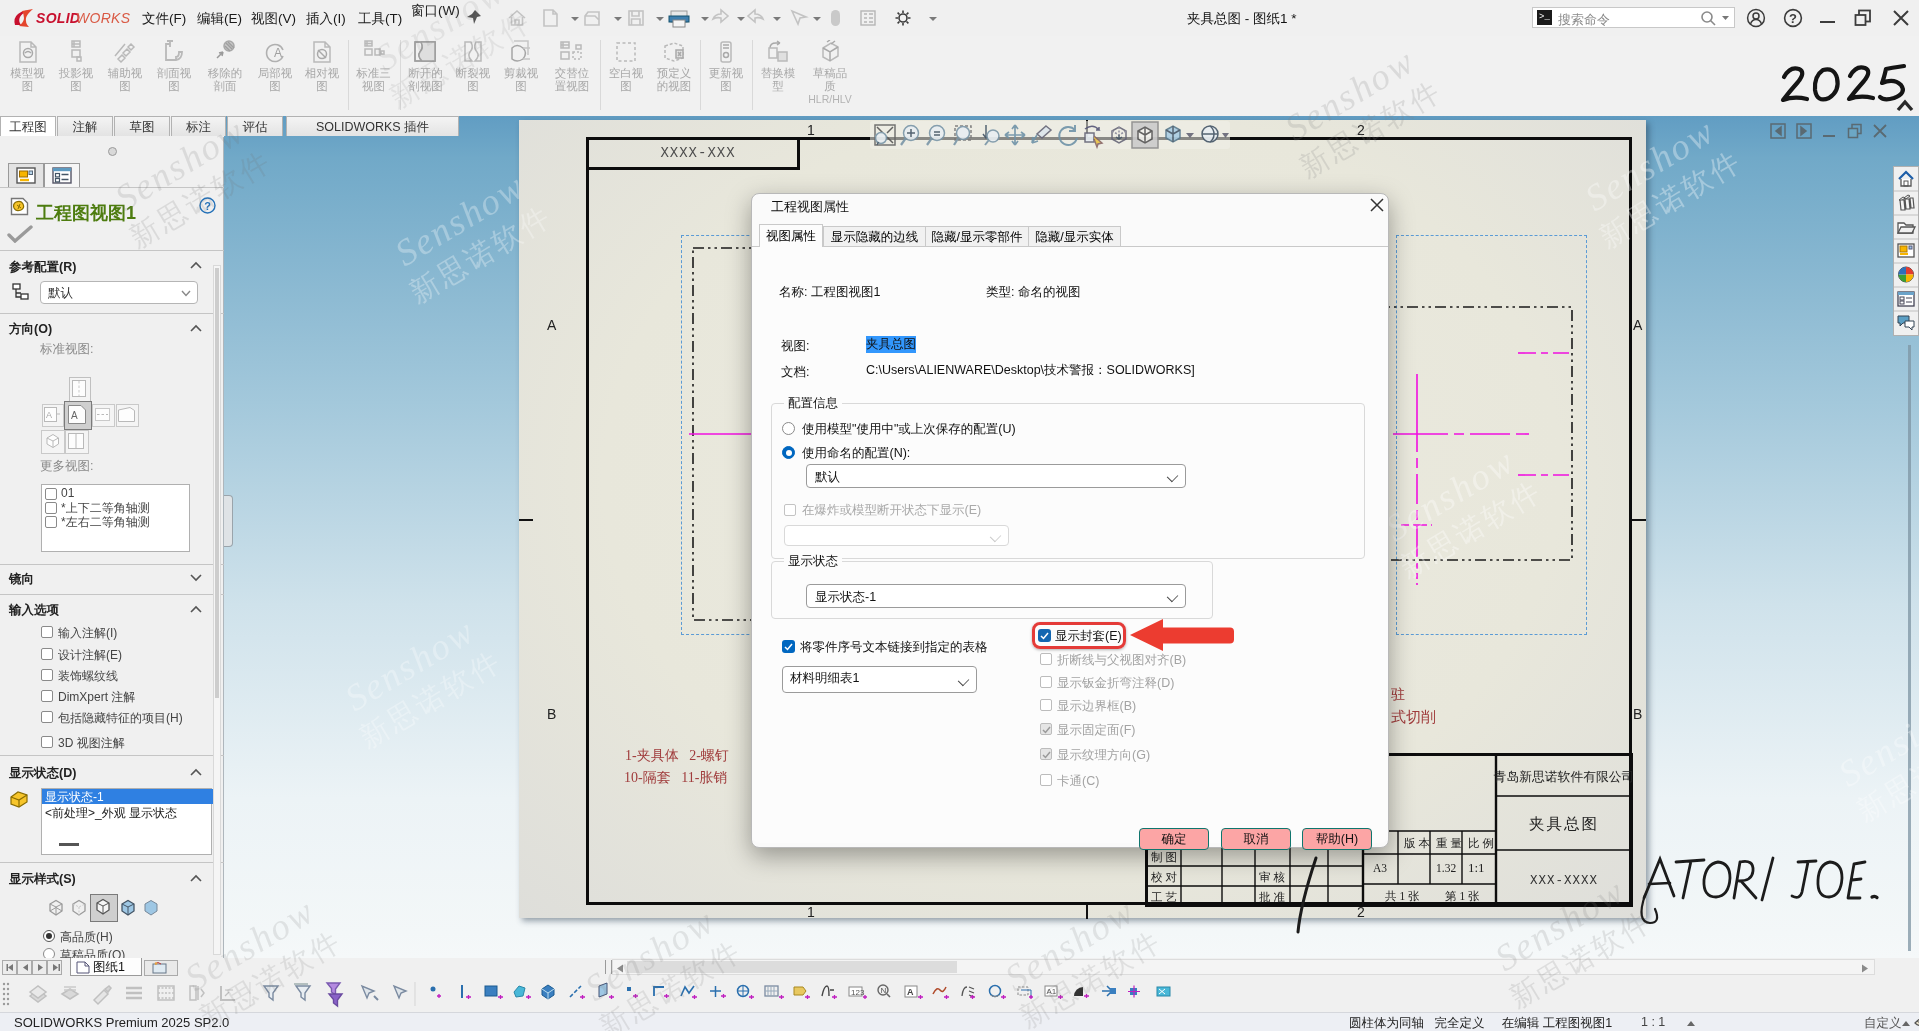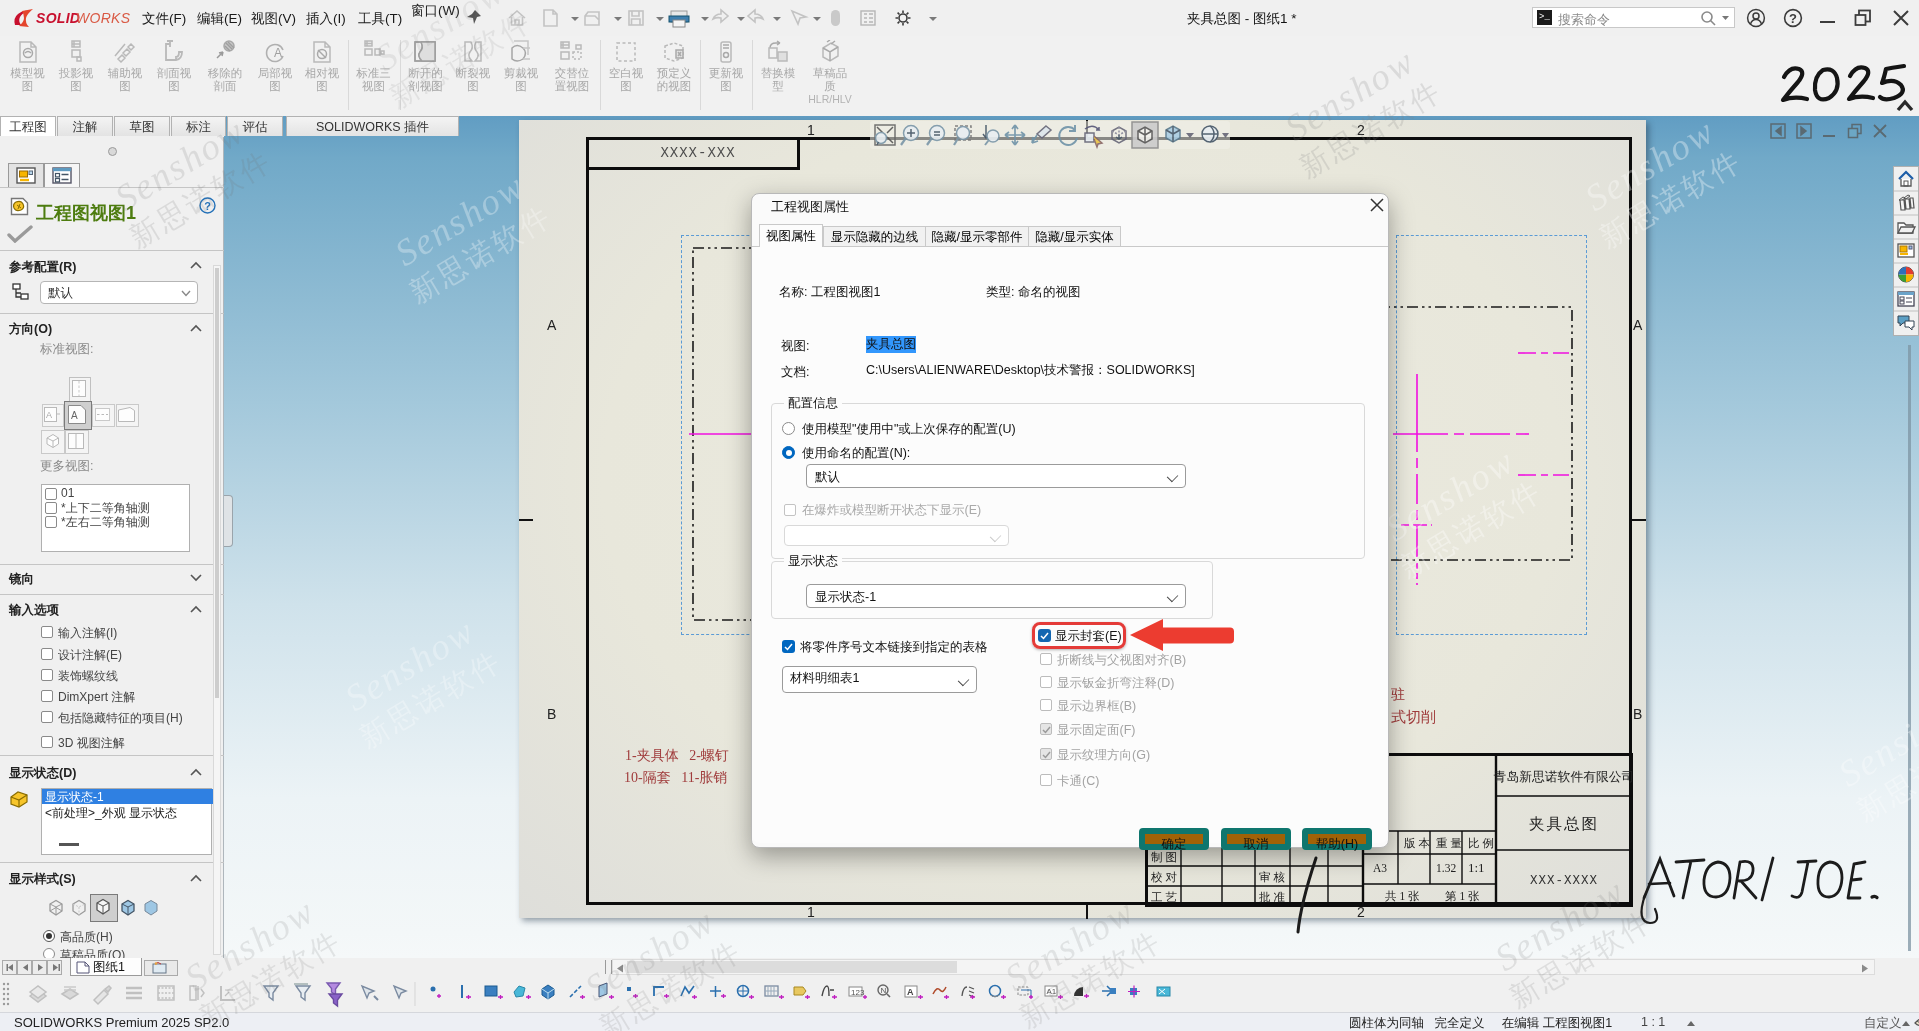--- a/index.html
+++ b/index.html
@@ -32,21 +32,21 @@
   .sepline{position:absolute;left:0;width:224px;height:1px;background:#c5c5c5;}
   .cb{position:absolute;width:12px;height:12px;border:1px solid #8a8a8a;background:#fff;box-sizing:border-box;border-radius:2px;}
   .graytxt{font-size:12px;color:#444;}
   
   #dlg{left:751px;top:193px;width:638px;height:655px;background:#fafafa;border:1px solid #b8b8b8;border-radius:8px;box-shadow:0 8px 24px rgba(0,0,0,.35);box-sizing:border-box;}
   .grp{position:absolute;border:1px solid #d9d9d9;border-radius:4px;}
   .grplbl{position:absolute;top:-9px;left:12px;background:#fcfcfc;padding:0 4px;font-size:12.5px;color:#111;}
   .dtext{font-size:12.5px;color:#111;}
   .combo{position:absolute;background:#fff;border:1px solid #9b9b9b;border-radius:4px;box-sizing:border-box;font-size:12.5px;color:#111;}
   .combocaret{position:absolute;right:8px;top:50%;margin-top:-4px;width:8px;height:8px;border-left:1.6px solid #444;border-bottom:1.6px solid #444;transform:rotate(-45deg) scale(1,.8);}
-  .btn{position:absolute;width:70px;height:22px;background:#a16207;border:6px solid #0f766e;border-radius:4px;text-align:center;line-height:21px;font-size:12.5px;color:#111;box-sizing:border-box;}
+  .btn{position:absolute;width:70px;height:22px;background:#fca5a5;border:1px solid #0f766e;border-radius:4px;text-align:center;line-height:21px;font-size:12.5px;color:#111;box-sizing:border-box;}
   
   #botstrip{left:0;top:958px;width:1919px;height:18px;background:#f0f0f0;}
   #bottool{left:0;top:976px;width:1919px;height:36px;background:#f0f0f0;}
   #statusbar{left:0;top:1012px;width:1919px;height:19px;background:#edeff4;border-top:1px solid #d5d7dc;font-size:12.5px;color:#333;box-sizing:border-box;}
   .wm{position:absolute;transform:rotate(-31deg);text-align:center;pointer-events:none;font-family:"Liberation Serif",serif;font-style:italic;}
   .wm .l1{font-size:37px;letter-spacing:2px;}
   .wm .l2{font-size:29px;letter-spacing:3px;font-style:normal;font-family:"Liberation Sans",sans-serif;}
 </style>
 </head>
 <body>

